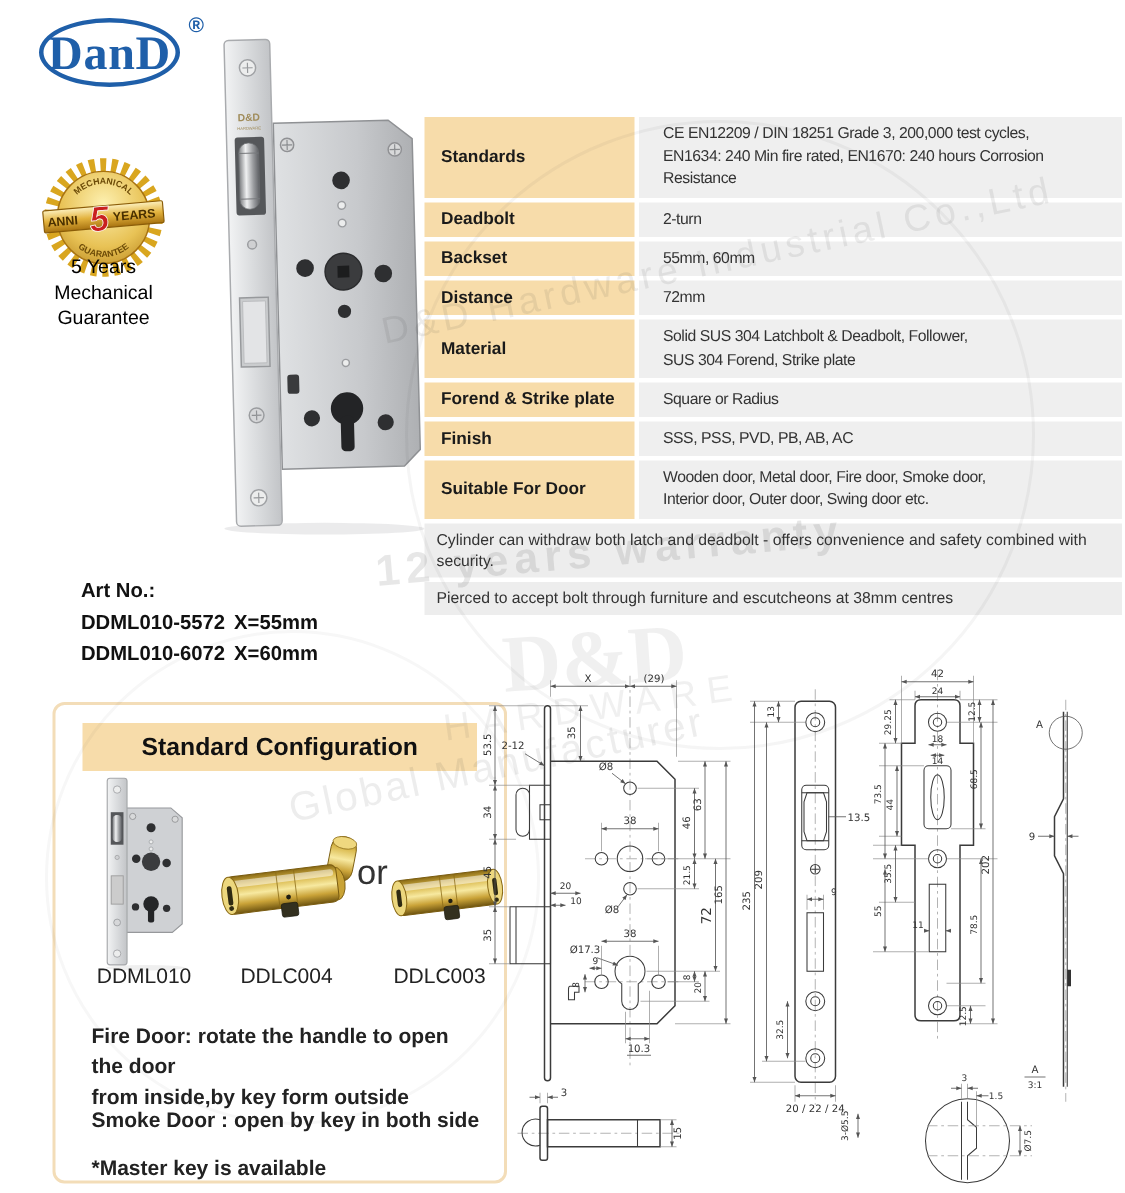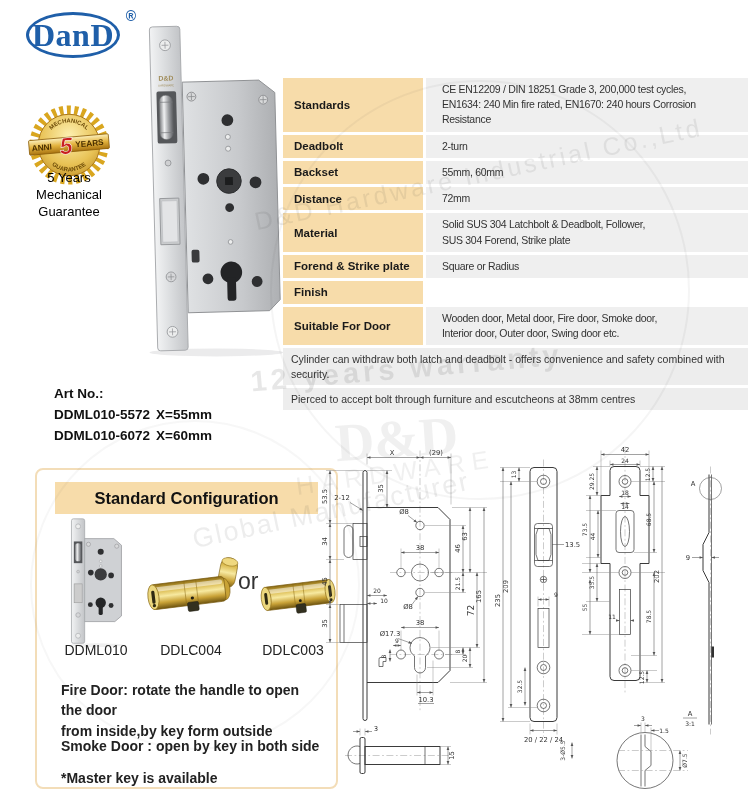--- a/index.html
+++ b/index.html
@@ -211,20 +211,21 @@
         <div class="tlabel">Material</div>
         <div class="tval">Solid SUS 304 Latchbolt &amp; Deadbolt, Follower,
 SUS 304 Forend, Strike plate</div>
       </div>
     <div class="trow">
         <div class="tlabel">Forend &amp; Strike plate</div>
         <div class="tval">Square or Radius</div>
       </div>
     <div class="trow">
         <div class="tlabel">Finish</div>
+        <div class="tval">SSS, PSS, PVD, PB, AB, AC</div>
       </div>
     <div class="trow">
         <div class="tlabel">Suitable For Door</div>
         <div class="tval">Wooden door, Metal door, Fire door, Smoke door,
 Interior door, Outer door, Swing door etc.</div>
       </div>
     <div class="tnote">Cylinder can withdraw both latch and deadbolt - offers convenience and safety combined with security.</div>
     <div class="tnote">Pierced to accept bolt through furniture and escutcheons at 38mm centres</div>
   </div>
 

